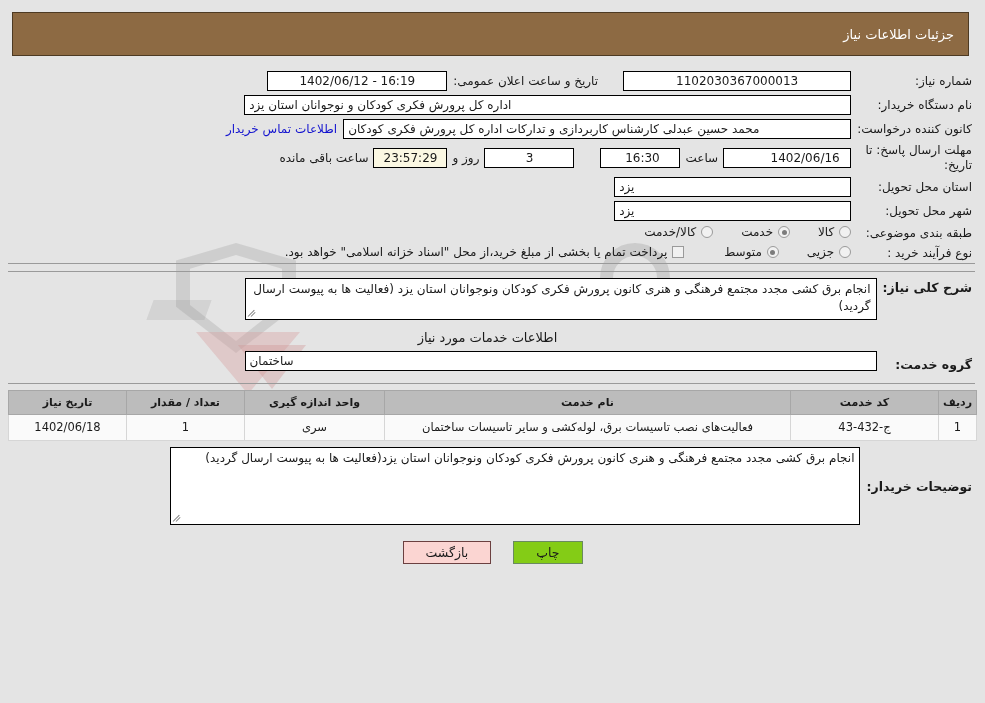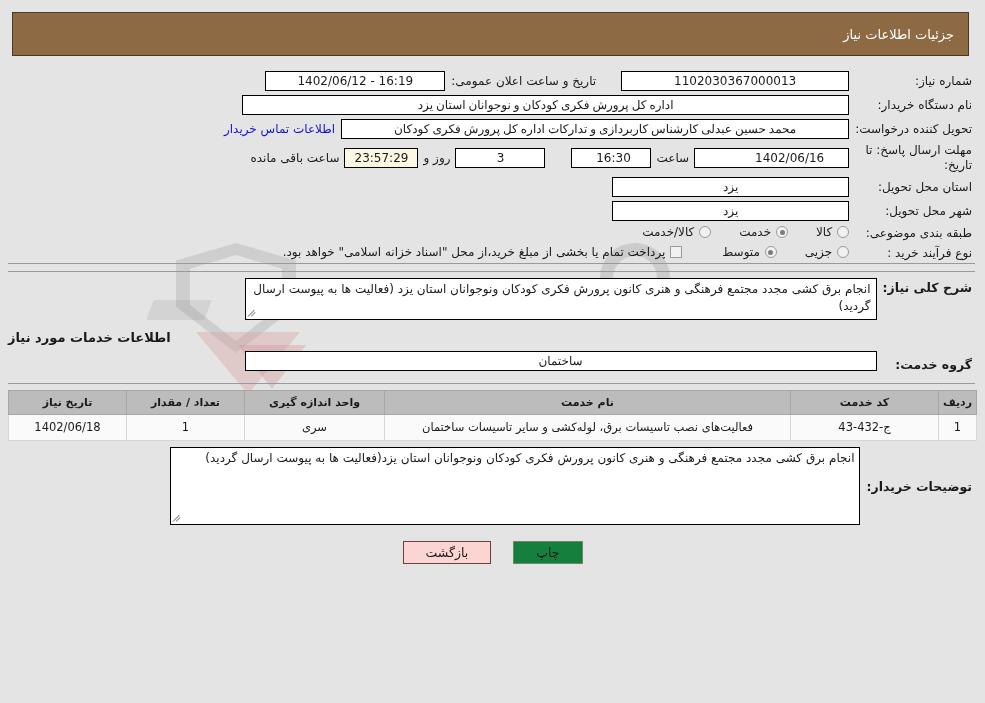--- a/index.html
+++ b/index.html
@@ -150,21 +150,21 @@
     line-height: 18px;
     font-size: 12px;
     padding: 0 4px;
     display: inline-block;
     vertical-align: middle;
     overflow: hidden;
     white-space: nowrap;
     text-align: center;
     color: #1a1a1a;
   }
-  .tbox.r { text-align: center; font-family: Liberation Serif, serif; }
+  .tbox.r { text-align: left; }
   .tbox.yellow { background: #fbf8e3; }
 
   .inline-lbl {
     display: inline-block;
     vertical-align: middle;
     padding: 0 5px;
     font-size: 12px;
     white-space: nowrap;
   }
 
@@ -242,23 +242,23 @@
   .resize-grip i {
     position: absolute;
     background: #808080;
     height: 1px;
     transform-origin: left center;
   }
   .grip-a { left: 0px; bottom: 2px; width: 9px; transform: rotate(-45deg); }
   .grip-b { left: 3px; bottom: 2px; width: 6px; transform: rotate(-45deg); }
 
   .section-title {
-    font-weight: bold;
+    font-weight: normal;
     font-size: 13px;
-    text-align: left;
+    text-align: center;
     padding: 8px 8px 4px 0;
   }
 
   
   .dtable-wrap {
     margin: 6px 8px 0 8px;
     position: relative;
     z-index: 10;
   }
   table.dtable {
@@ -296,21 +296,21 @@
     gap: 22px;
   }
   .btn {
     border: 1px solid #4d4d4d;
     font-size: 12.5px;
     padding: 3px 22px;
     cursor: pointer;
     font-family: "DejaVu Sans", "Liberation Sans", sans-serif;
     color: #1a1a1a;
   }
-  .btn.print { background: #15803d; border-color: #6a8a60; }
+  .btn.print { background: #84cc16; border-color: #6a8a60; }
   .btn.back  { background: #fbd5d2; border-color: #6b4040; }
 </style>
 </head>
 <body>
 
 <div id="watermark">
   <div class="wm-shield"></div>
   <div class="wm-circle"></div>
   <div class="wm-bar"></div>
   <div class="wm-arrow"></div>
@@ -338,32 +338,32 @@
     </tr>
 
     <tr>
       <td class="lbl">نام دستگاه خریدار:</td>
       <td colspan="4">
         <span class="tbox r" style="width:607px;">اداره کل پرورش فکری کودکان و نوجوانان استان یزد</span>
       </td>
     </tr>
 
     <tr>
-      <td class="lbl">تحویل کننده درخواست:</td>
+      <td class="lbl">کانون کننده درخواست:</td>
       <td colspan="4" style="white-space:nowrap;">
         <span class="tbox r" style="width:508px;">محمد حسین عبدلی کارشناس کاربردازی و تدارکات اداره کل پرورش فکری کودکان</span><span class="linkline">اطلاعات تماس خریدار</span>
       </td>
     </tr>
 
     <tr>
       <td class="lbl" style="white-space:normal;max-width:110px;line-height:15px;">
         <span>مهلت ارسال پاسخ: تا تاریخ:</span>
       </td>
       <td colspan="4" style="white-space:nowrap;">
-        <span class="tbox" style="width:155px;padding-left:40px;">1402/06/16</span><span class="inline-lbl">ساعت</span><span class="tbox" style="width:80px;padding-left:8px;">16:30</span><span style="display:inline-block;width:26px;"></span><span class="tbox" style="width:90px;">3</span><span class="inline-lbl">روز و</span><span class="tbox yellow" style="width:74px;">23:57:29</span><span class="inline-lbl">ساعت باقی مانده</span>
+        <span class="tbox" style="width:128px;padding-left:40px;">1402/06/16</span><span class="inline-lbl">ساعت</span><span class="tbox" style="width:80px;padding-left:8px;">16:30</span><span style="display:inline-block;width:26px;"></span><span class="tbox" style="width:90px;">3</span><span class="inline-lbl">روز و</span><span class="tbox yellow" style="width:74px;">23:57:29</span><span class="inline-lbl">ساعت باقی مانده</span>
       </td>
     </tr>
 
     <tr>
       <td class="lbl">استان محل تحویل:</td>
       <td colspan="4">
         <span class="tbox r" style="width:237px;">یزد</span>
       </td>
     </tr>
 

